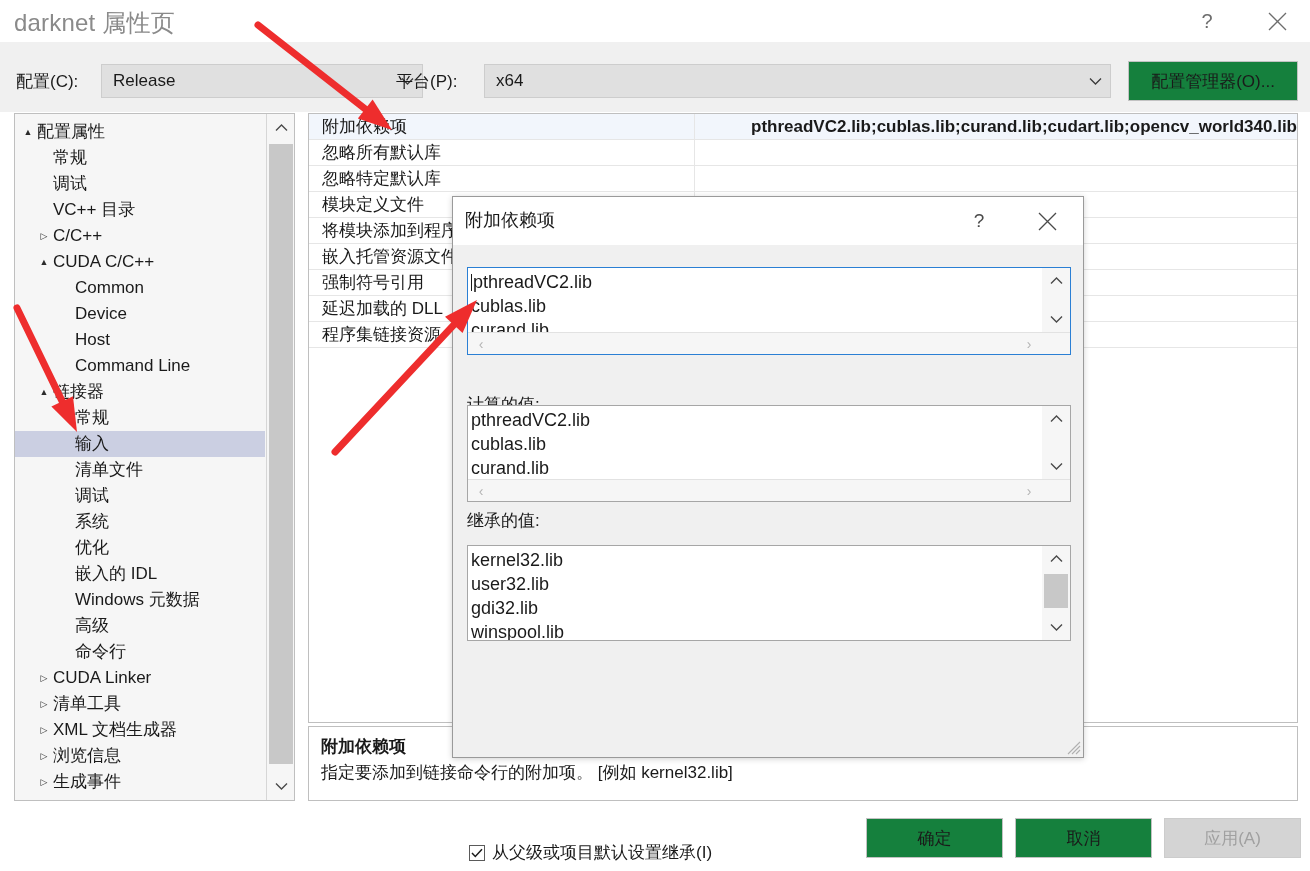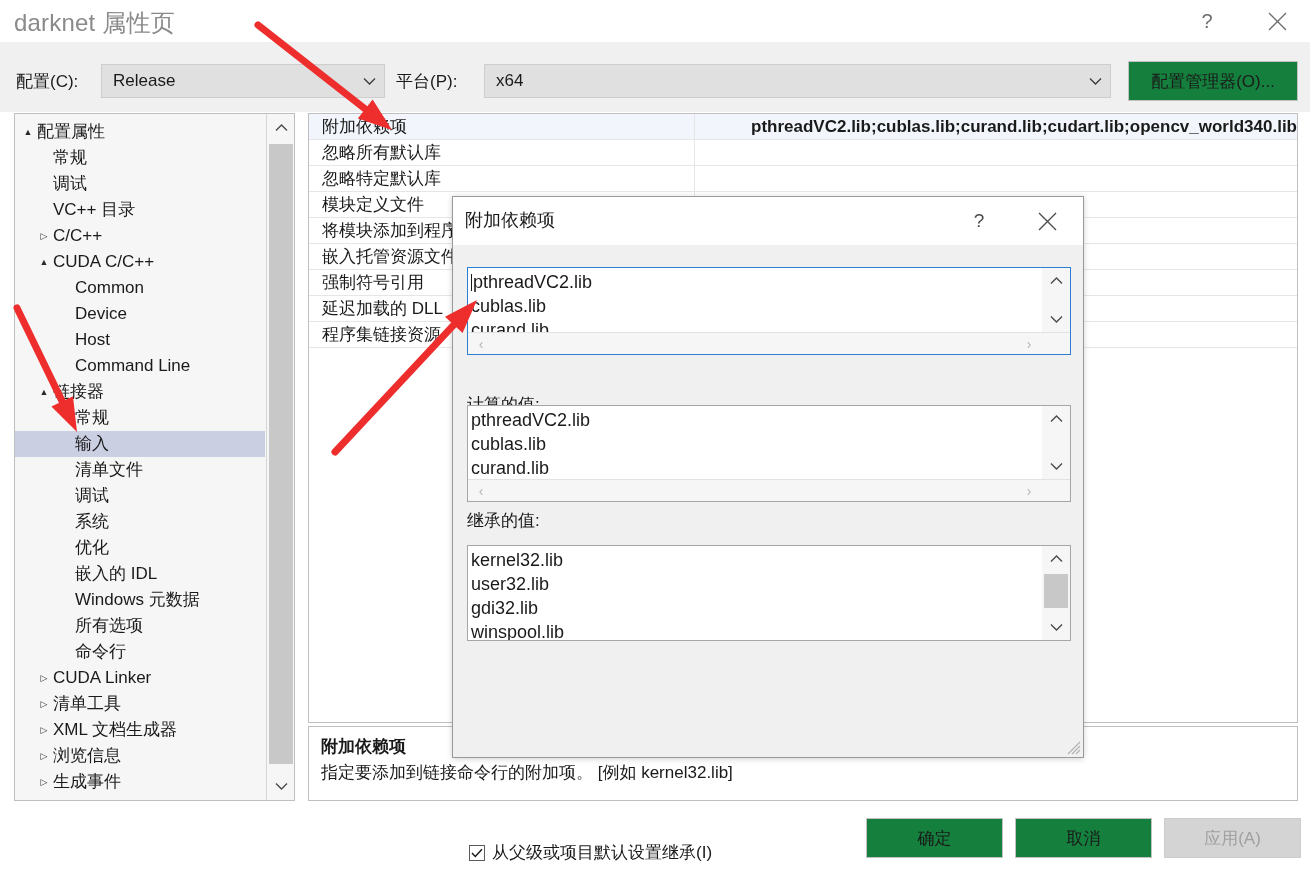--- a/index.html
+++ b/index.html
@@ -53,21 +53,21 @@
     display: flex; align-items: center;
   }
   .combo .cval {
     padding-left: 11px; font-size: 17px; color: #1a1a1a;
     flex: 1; white-space: nowrap; overflow: hidden;
   }
   .combo .carrow {
     width: 30px; display: flex; align-items: center; justify-content: center;
     color: #3a3a3a;
   }
-  .combo-config { left: 101px; top: 64px; width: 284px; }
+  .combo-config { left: 101px; top: 64px; width: 322px; }
   .combo-platform { left: 484px; top: 64px; width: 627px; }
 
   .btn {
     background: #15803d; border: 1px solid #c2c2c2;
     font-family: inherit; font-size: 17px; color: #1a1a1a;
     display: flex; align-items: center; justify-content: center;
     white-space: nowrap;
   }
   .btn-cfgmgr {
     position: absolute; left: 1128px; top: 61px; width: 170px; height: 40px;
@@ -355,21 +355,21 @@
         <div class="tnode d2">
           <span class="tglyph"></span>
           <span class="tlabel">嵌入的 IDL</span>
         </div>
         <div class="tnode d2">
           <span class="tglyph"></span>
           <span class="tlabel">Windows 元数据</span>
         </div>
         <div class="tnode d2">
           <span class="tglyph"></span>
-          <span class="tlabel">所有选项</span>
+          <span class="tlabel">高级</span>
         </div>
         <div class="tnode d2">
           <span class="tglyph"></span>
           <span class="tlabel">命令行</span>
         </div>
         <div class="tnode d1">
           <span class="tglyph">▷</span>
           <span class="tlabel">CUDA Linker</span>
         </div>
         <div class="tnode d1">

